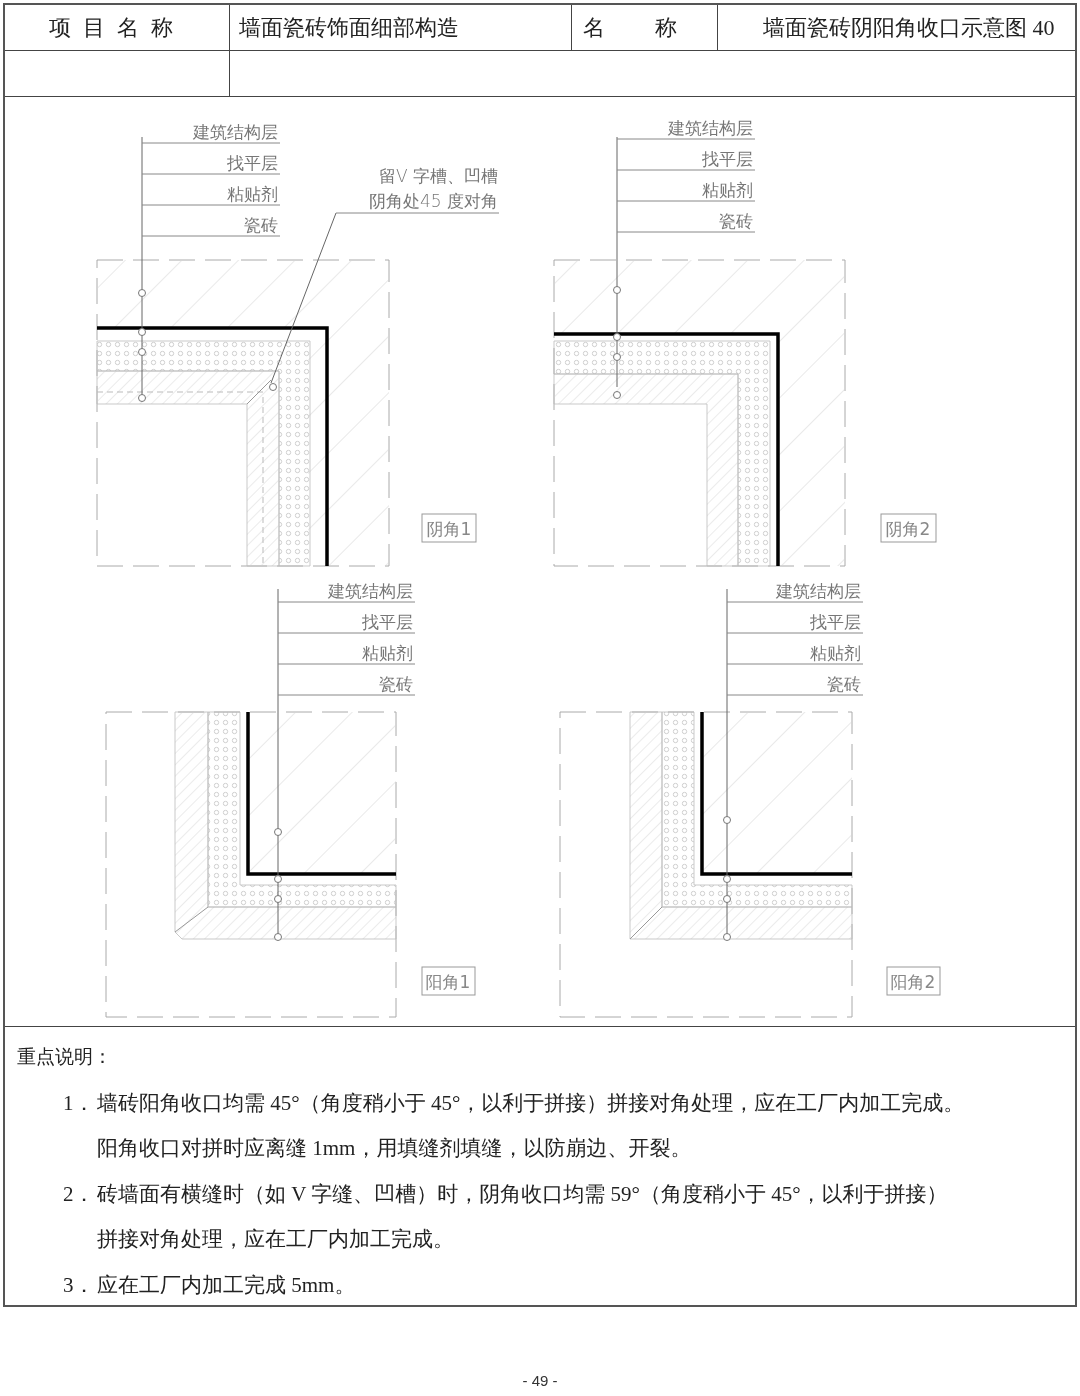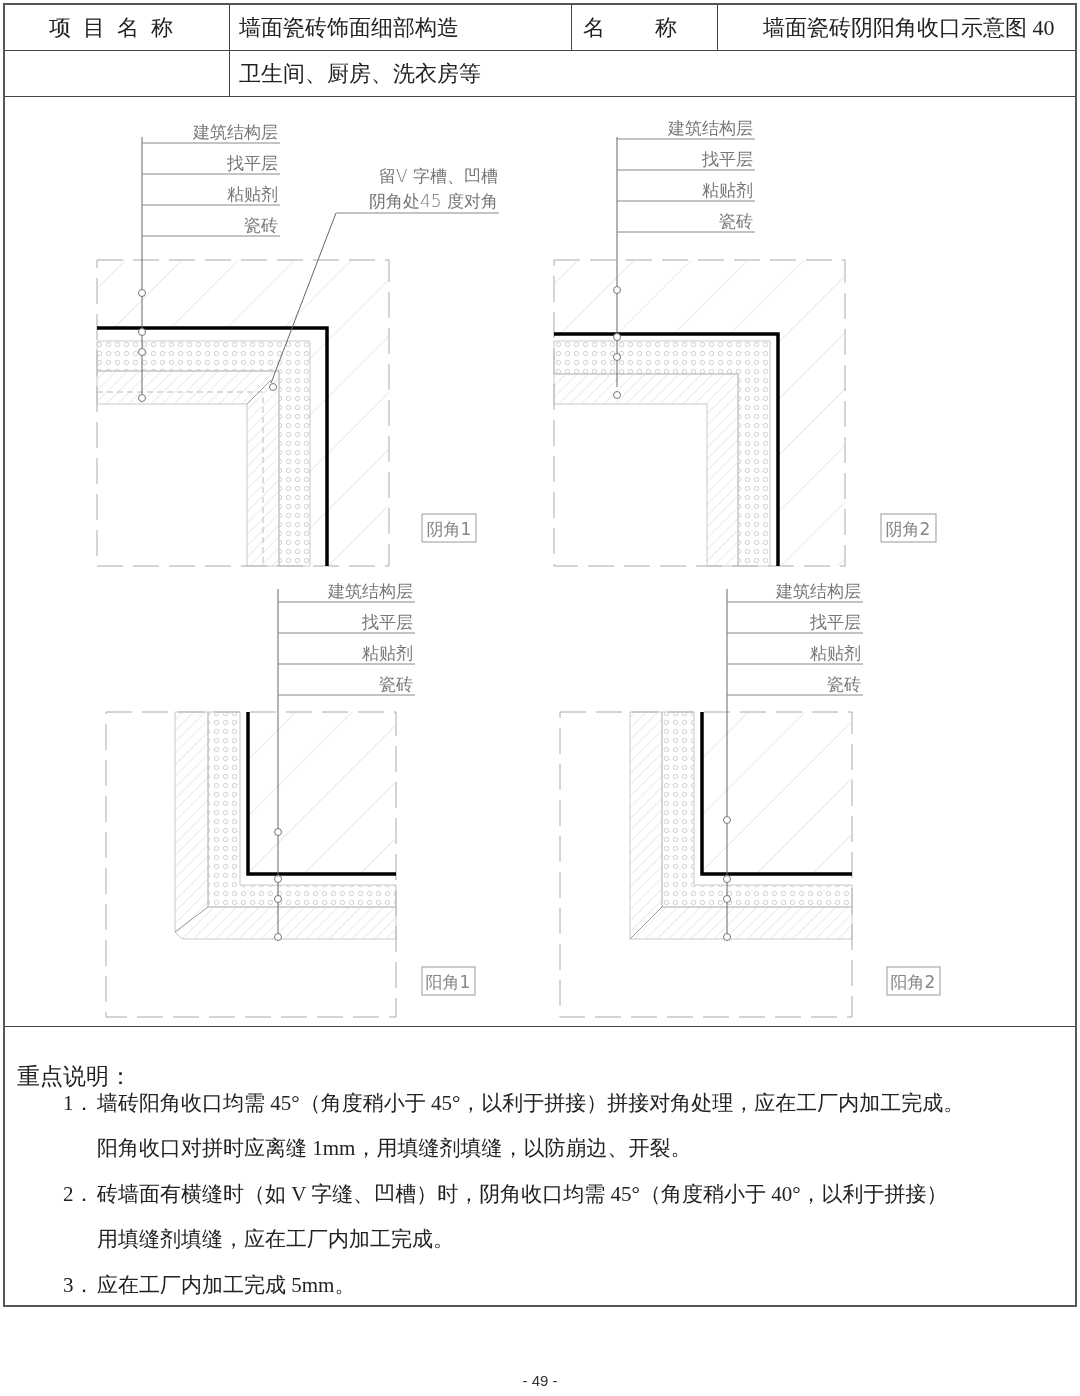--- a/index.html
+++ b/index.html
@@ -5,21 +5,21 @@
   html,body{margin:0;padding:0;background:#fff;}
   body{width:1080px;height:1396px;position:relative;overflow:hidden;font-family:"Liberation Serif","DejaVu Serif",serif;color:#222;}
   .frame{position:absolute;left:3px;top:3px;width:1074px;height:1304px;border:2px solid #555;box-sizing:border-box;}
   .hrow{position:absolute;left:0;width:100%;border-bottom:1.5px solid #444;box-sizing:border-box;}
   .cell{position:absolute;top:0;height:100%;display:flex;align-items:center;box-sizing:border-box;font-size:22px;}
   .vline{position:absolute;top:0;height:100%;border-left:1.5px solid #444;}
   .lbl-spaced{letter-spacing:12px;justify-content:center;}
   .drawing{position:absolute;left:0;top:92px;width:100%;height:930px;border-bottom:1.5px solid #444;box-sizing:border-box;}
   .drawing svg{position:absolute;left:0;top:0;}
   .notes{position:absolute;left:0;top:1022px;width:100%;padding:0;}
-  .notes .title{position:absolute;left:12px;top:34px;font-size:23px;}
+  .notes .title{position:absolute;left:12px;top:17px;font-size:19px;}
   .note-line{position:absolute;font-size:21px;white-space:nowrap;}
   .pageno{position:absolute;left:0;width:100%;top:1372px;text-align:center;font-family:"Liberation Sans","DejaVu Sans",sans-serif;font-size:15px;color:#333;}
   .cad{font-family:"DejaVu Sans",sans-serif;font-size:17px;fill:#777;font-weight:200;}
   .tag{font-family:"DejaVu Sans",sans-serif;font-size:17px;fill:#888;}
 </style>
 </head>
 <body>
 
 <div class="frame">
 
@@ -31,21 +31,20 @@
     <div class="cell" style="left:566px;width:146px;justify-content:space-between;padding:0 40px 0 12px;">
       <span>名</span>
         <span>称</span>
     </div>
     <div class="vline" style="left:712px;"></div>
     <div class="cell" style="left:722px;width:350px;margin-left:36px;">墙面瓷砖阴阳角收口示意图 40</div>
   </div>
 
   <div class="hrow" style="top:46px;height:46px;">
     <div class="vline" style="left:224px;"></div>
-    <div class="cell" style="left:234px;width:600px;">卫生间、厨房、洗衣房等</div>
   </div>
 
   <div class="drawing">
     <svg width="1074" height="930" viewBox="0 0 1074 930">
       <defs>
         <pattern id="hatch" patternUnits="userSpaceOnUse" width="40" height="40" patternTransform="rotate(45)">
           <line x1="0" y1="0" x2="0" y2="40" stroke="#d4d4d4" stroke-width="1"></line>
         </pattern>
         <pattern id="hatchFine" patternUnits="userSpaceOnUse" width="8" height="8" patternTransform="rotate(45)">
           <line x1="0" y1="0" x2="0" y2="8" stroke="#d8d8d8" stroke-width="1"></line>
@@ -165,21 +164,21 @@
   </div>
 
   <div class="notes">
     <div class="title">重点说明：</div>
 
     <div class="note-line" style="left:58px;top:62px;">1．</div>
     <div class="note-line" style="left:92px;top:62px;">墙砖阳角收口均需 45°（角度稍小于 45°，以利于拼接）拼接对角处理，应在工厂内加工完成。</div>
     <div class="note-line" style="left:92px;top:107px;">阳角收口对拼时应离缝 1mm，用填缝剂填缝，以防崩边、开裂。</div>
 
     <div class="note-line" style="left:58px;top:153px;">2．</div>
-    <div class="note-line" style="left:92px;top:153px;">砖墙面有横缝时（如 V 字缝、凹槽）时，阴角收口均需 45°（角度稍小于 40°，以利于拼接）</div>
-    <div class="note-line" style="left:92px;top:198px;">用填缝剂填缝，应在工厂内加工完成。</div>
+    <div class="note-line" style="left:92px;top:153px;">砖墙面有横缝时（如 V 字缝、凹槽）时，阴角收口均需 59°（角度稍小于 45°，以利于拼接）</div>
+    <div class="note-line" style="left:92px;top:198px;">拼接对角处理，应在工厂内加工完成。</div>
 
     <div class="note-line" style="left:58px;top:244px;">3．</div>
     <div class="note-line" style="left:92px;top:244px;">应在工厂内加工完成 5mm。</div>
   </div>
 </div>
 
 <div class="pageno">- 49 -</div>
 
 </body></html>

